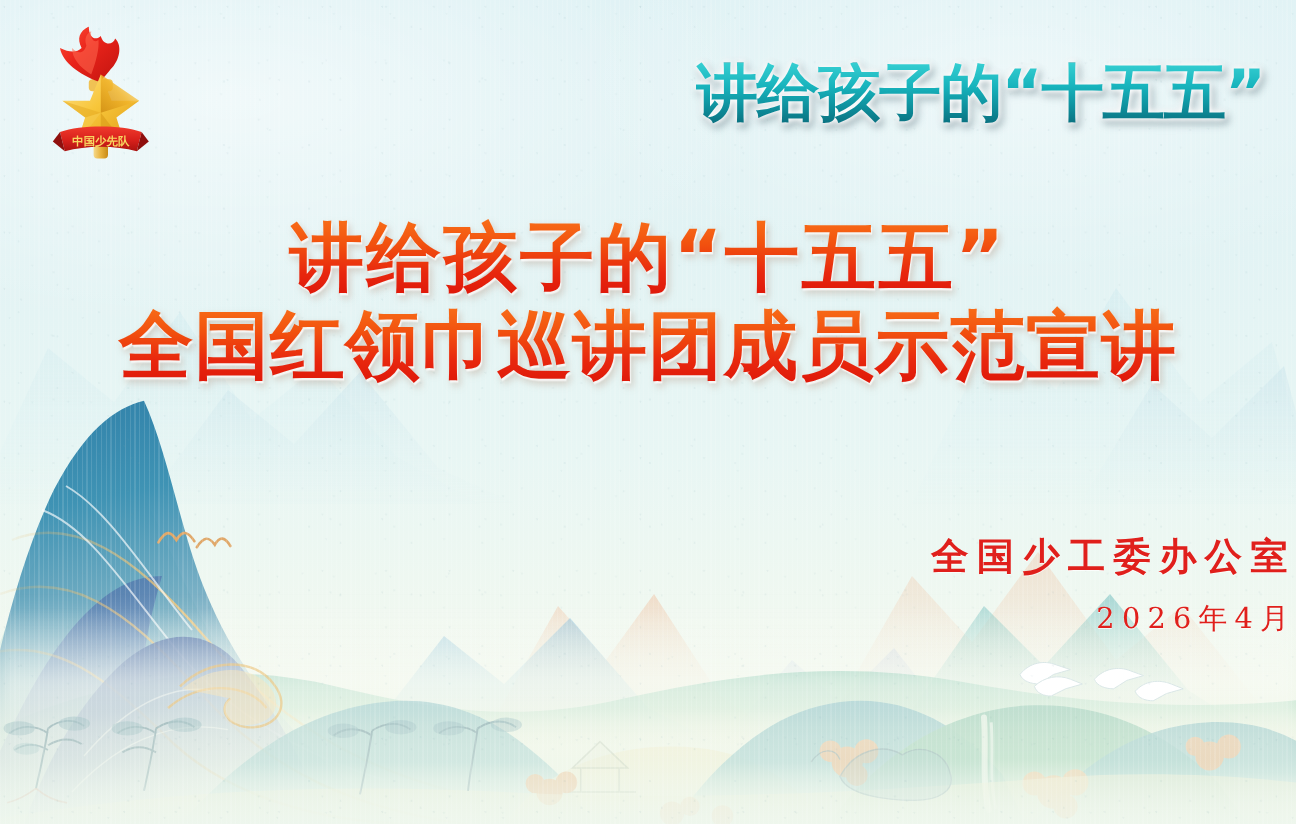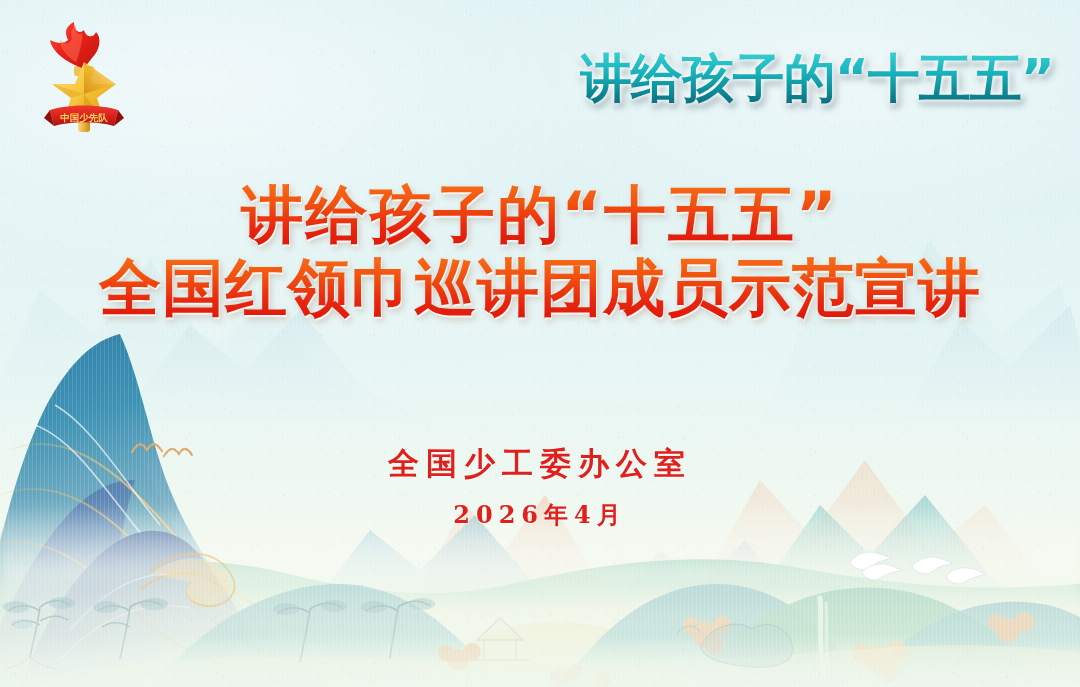--- a/index.html
+++ b/index.html
@@ -84,31 +84,31 @@
     font-family:"DejaVu Sans","Liberation Sans",sans-serif;
     background:linear-gradient(180deg,#f9731a 0%,#f2520f 34%,#e8270e 68%,#dc1408 100%);
     -webkit-background-clip:text;background-clip:text;color:transparent;
     filter:drop-shadow(1px 2px 0 rgba(255,255,255,.75))
            drop-shadow(2px 3px 3px rgba(150,90,60,.25));
   }
   .title-line.l1{font-size:62px;letter-spacing:2px;}
   .title-line.l2{font-size:62px;letter-spacing:1px;}
 
   
-  .sub-block{position:absolute;left:0;right:0;top:443px;text-align:center;}
+  .sub-block{position:absolute;left:0;right:0;top:443px;text-align:right;}
   .org{
     font-size:31px;font-weight:bold;color:#e0201c;letter-spacing:7px;
     font-family:"DejaVu Sans","Liberation Sans",sans-serif;
     text-shadow:0 1px 0 rgba(255,255,255,.7);
     white-space:nowrap;
   }
   .date{
     margin-top:14px;font-size:24px;color:#e0201c;letter-spacing:6px;
     font-family:"DejaVu Serif","Liberation Serif",serif;
-    font-weight:bold;white-space:nowrap;
+    font-weight:normal;white-space:nowrap;
     text-shadow:0 1px 0 rgba(255,255,255,.7);
   }
 </style>
 </head>
 <body>
 
 <div id="poster">
 
   <div class="sky-wash"></div>
 

